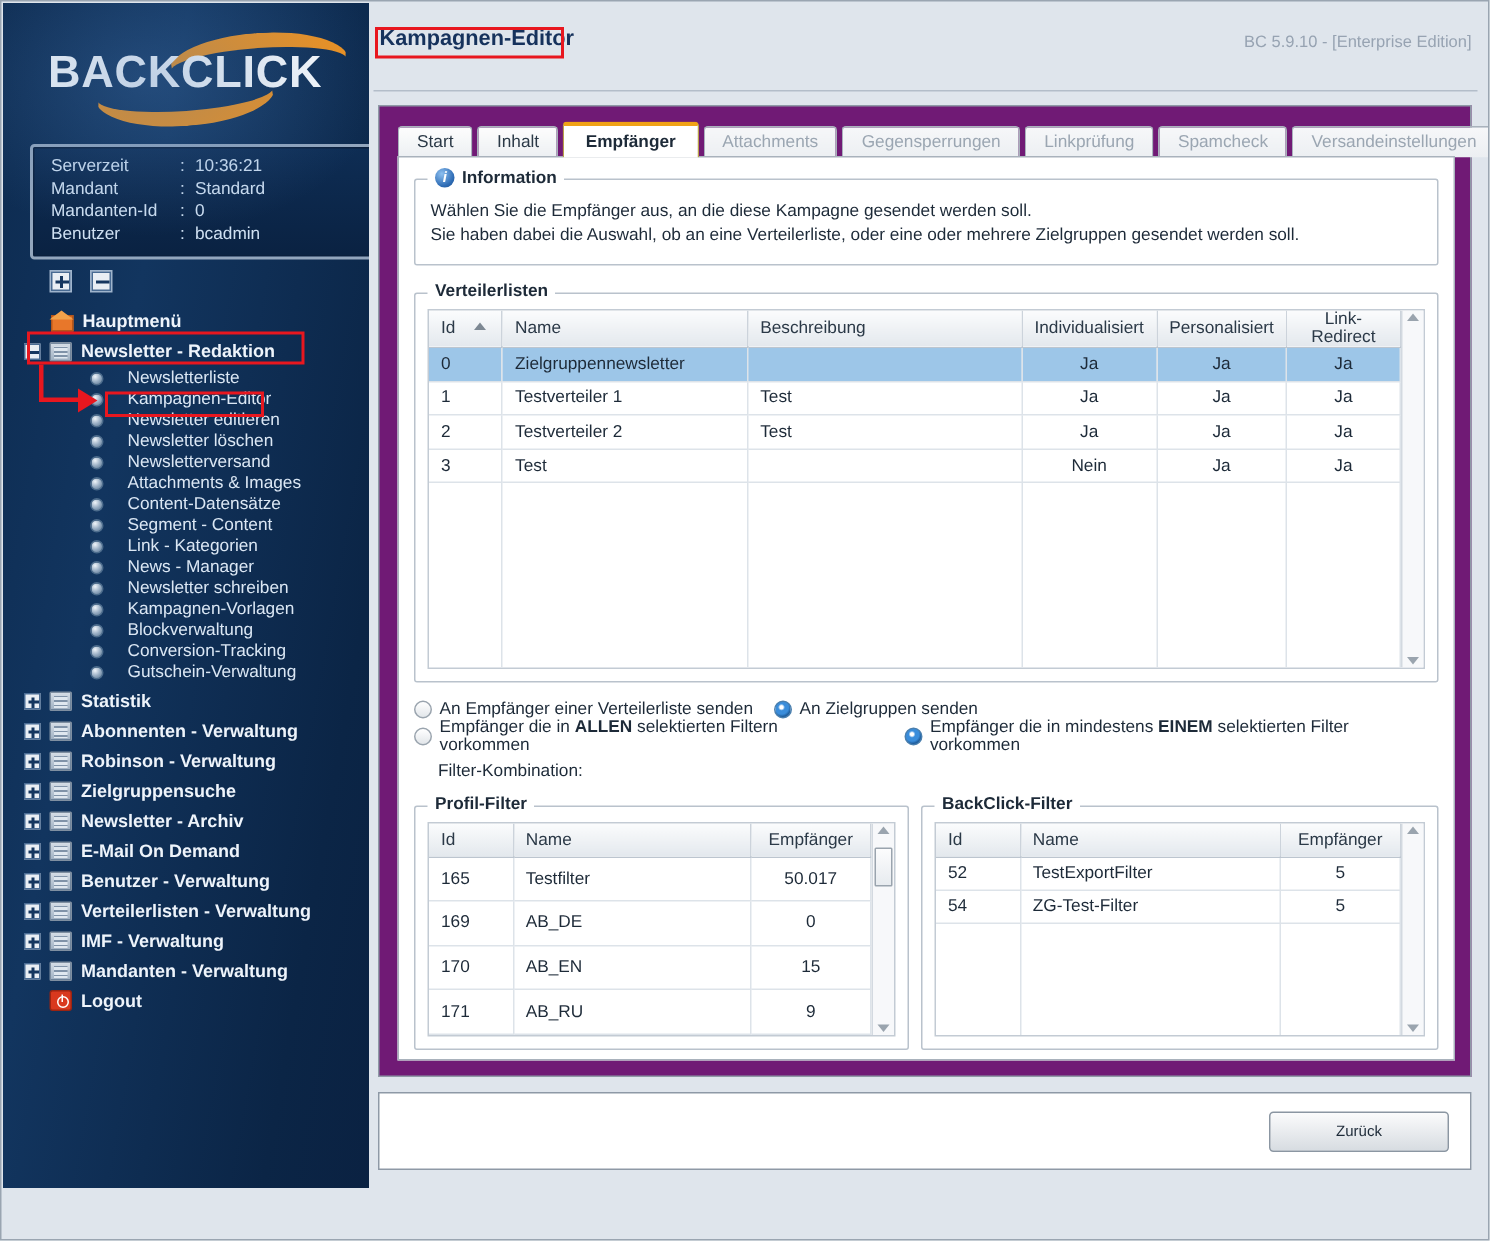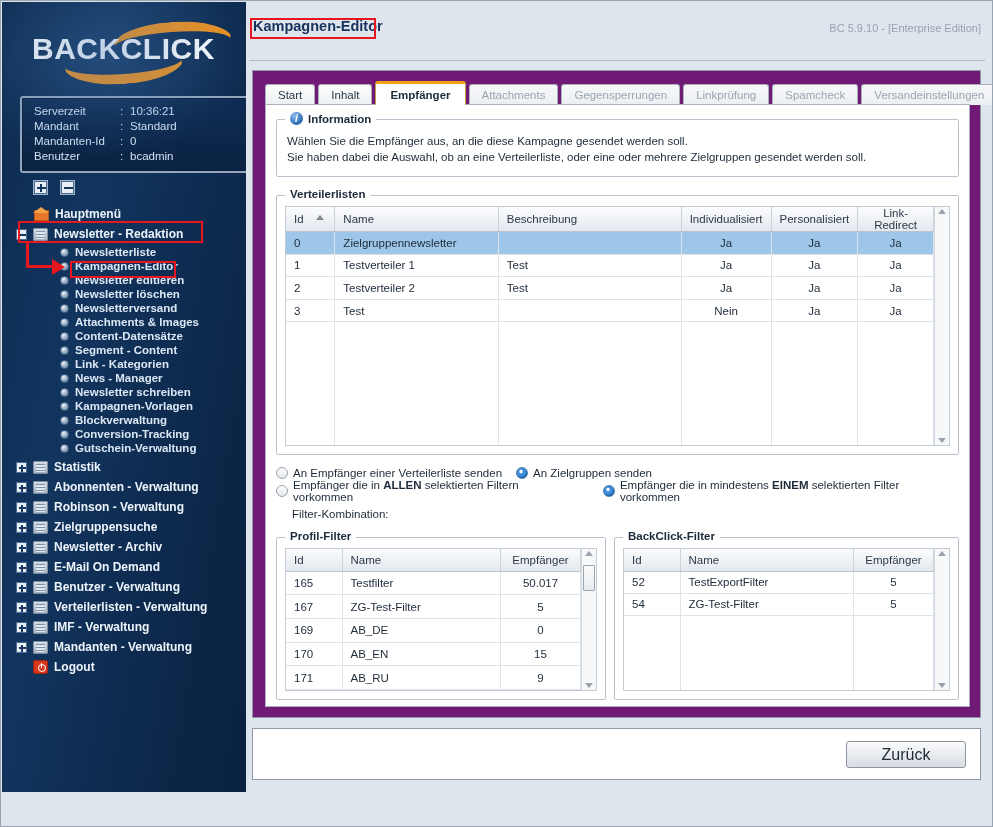--- a/index.html
+++ b/index.html
@@ -123,24 +123,23 @@
   .logout-icon::before{
     content:""; position:absolute; left:4px; top:3px; width:6px; height:6px;
     border:1.5px solid #fff; border-radius:50%;
   }
   .logout-icon::after{
     content:""; position:absolute; left:6.5px; top:1.5px; width:1.5px; height:5px; background:#fff;
   }
 
   .sub-list{ margin:1px 0 2px 0; }
   .sub-item{
-    display:flex; align-items:center; gap:6px;
+    display:flex; align-items:center; gap:16px;
     padding:1px 0 1px 58px; color:#dbe7f4; font-size:11.5px; cursor:pointer;
     position:relative;
-    font-weight:bold;
   }
   .bullet{
     width:9px;height:9px;flex:0 0 9px;border-radius:50%;
     background:radial-gradient(circle at 35% 30%,#eaf1f8,#8fa6bd 60%,#5d7governed 100%);
     background:radial-gradient(circle at 35% 30%,#f0f5fa,#93a9c0 55%,#5b7590 100%);
     border:1px solid #4c6泛;
     border:1px solid #4c6c8c;
   }
 
   
@@ -266,21 +265,21 @@
   
   .footer{
     position:absolute; left:6px; right:10px; top:726px; height:52px;
     background:#ffffff; border:1px solid #8e99a6;
   }
   .btn{
     position:absolute; right:14px; top:12px;
     width:120px; height:27px;
     background:linear-gradient(180deg,#fbfbfc,#d7dce1);
     border:1px solid #8b96a2; border-radius:3px;
-    font-size:16px; color:#1d2a38; cursor:pointer;
+    font-size:10px; color:#1d2a38; cursor:pointer;
     font-family:"Liberation Sans", sans-serif;
   }
 </style>
 </head>
 <body>
 
 <div id="app">
 
   <div id="sidebar">
 
@@ -600,25 +599,20 @@
                   <th class="c">Empfänger</th>
                 </tr>
               </thead>
               <tbody id="pf-body">
                   <tr>
                     <td>165</td>
                     <td>Testfilter</td>
                     <td class="c">50.017</td>
                   </tr>
                   <tr>
-                    <td>167</td>
-                    <td>ZG-Test-Filter</td>
-                    <td class="c">5</td>
-                  </tr>
-                  <tr>
                     <td>169</td>
                     <td>AB_DE</td>
                     <td class="c">0</td>
                   </tr>
                   <tr>
                     <td>170</td>
                     <td>AB_EN</td>
                     <td class="c">15</td>
                   </tr>
                   <tr>

